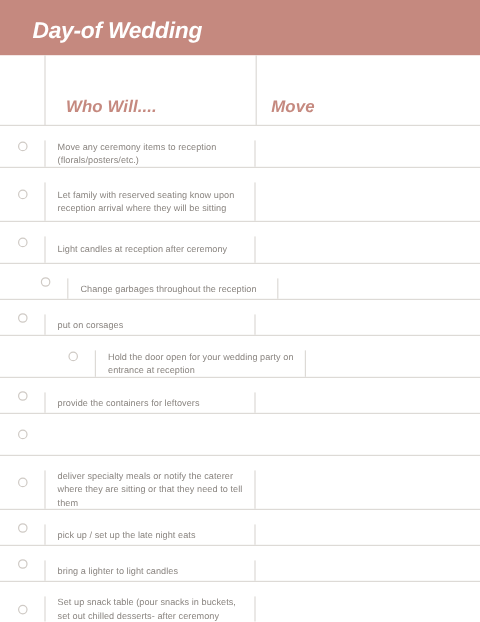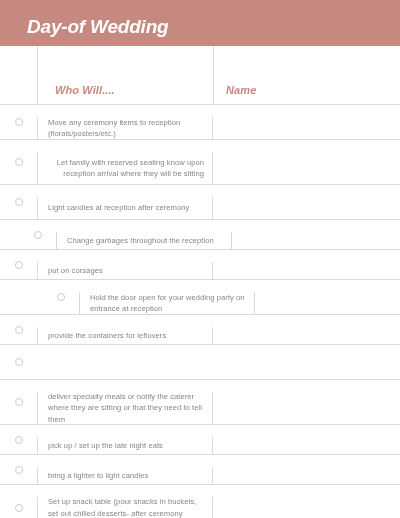--- a/index.html
+++ b/index.html
@@ -55,21 +55,21 @@
 
   .colhead {
     position: relative;
     height: 59px;
     box-sizing: border-box;
     border-bottom: 1.5px solid #dddad6;
   }
   .colhead .ch-label {
     position: absolute;
     bottom: 8px;
-    font-size: 11px;
+    font-size: 14px;
     font-weight: bold;
     font-style: italic;
     color: #c5897f;
     letter-spacing: 0.1px;
     white-space: nowrap;
   }
   .colhead .ch-who  { left: 55px; }
   .colhead .ch-name { left: 226px; }
 
   .row {
@@ -141,36 +141,36 @@
   <div class="banner">
     <div class="banner-title">Day-of Wedding</div>
   </div>
 
   <div class="table">
 
     <div class="colhead">
       <div class="vline vline-a"></div>
       <div class="vline vline-b"></div>
       <div class="ch-label ch-who">Who Will....</div>
-      <div class="ch-label ch-name">Name</div>
+      <div class="ch-label ch-name">Move</div>
     </div>
 
     <div id="rows-container">
         <div class="row" style="height: 35px;">
           <div class="cell-check">
             <div class="checkbox"></div>
           </div>
           <div class="cell-task">
             <div class="task-text">Move any ceremony items to reception (florals/posters/etc.)</div>
           </div>
           <div class="cell-name">
             <div class="task-text"></div>
           </div>
         </div>
-        <div class="row" style="height: 45px; text-align: right;">
+        <div class="row" style="height: 45px;">
           <div class="cell-check">
             <div class="checkbox"></div>
           </div>
           <div class="cell-task">
             <div class="task-text">Let family with reserved seating know upon reception arrival where they will be sitting</div>
           </div>
           <div class="cell-name">
             <div class="task-text"></div>
           </div>
         </div>

